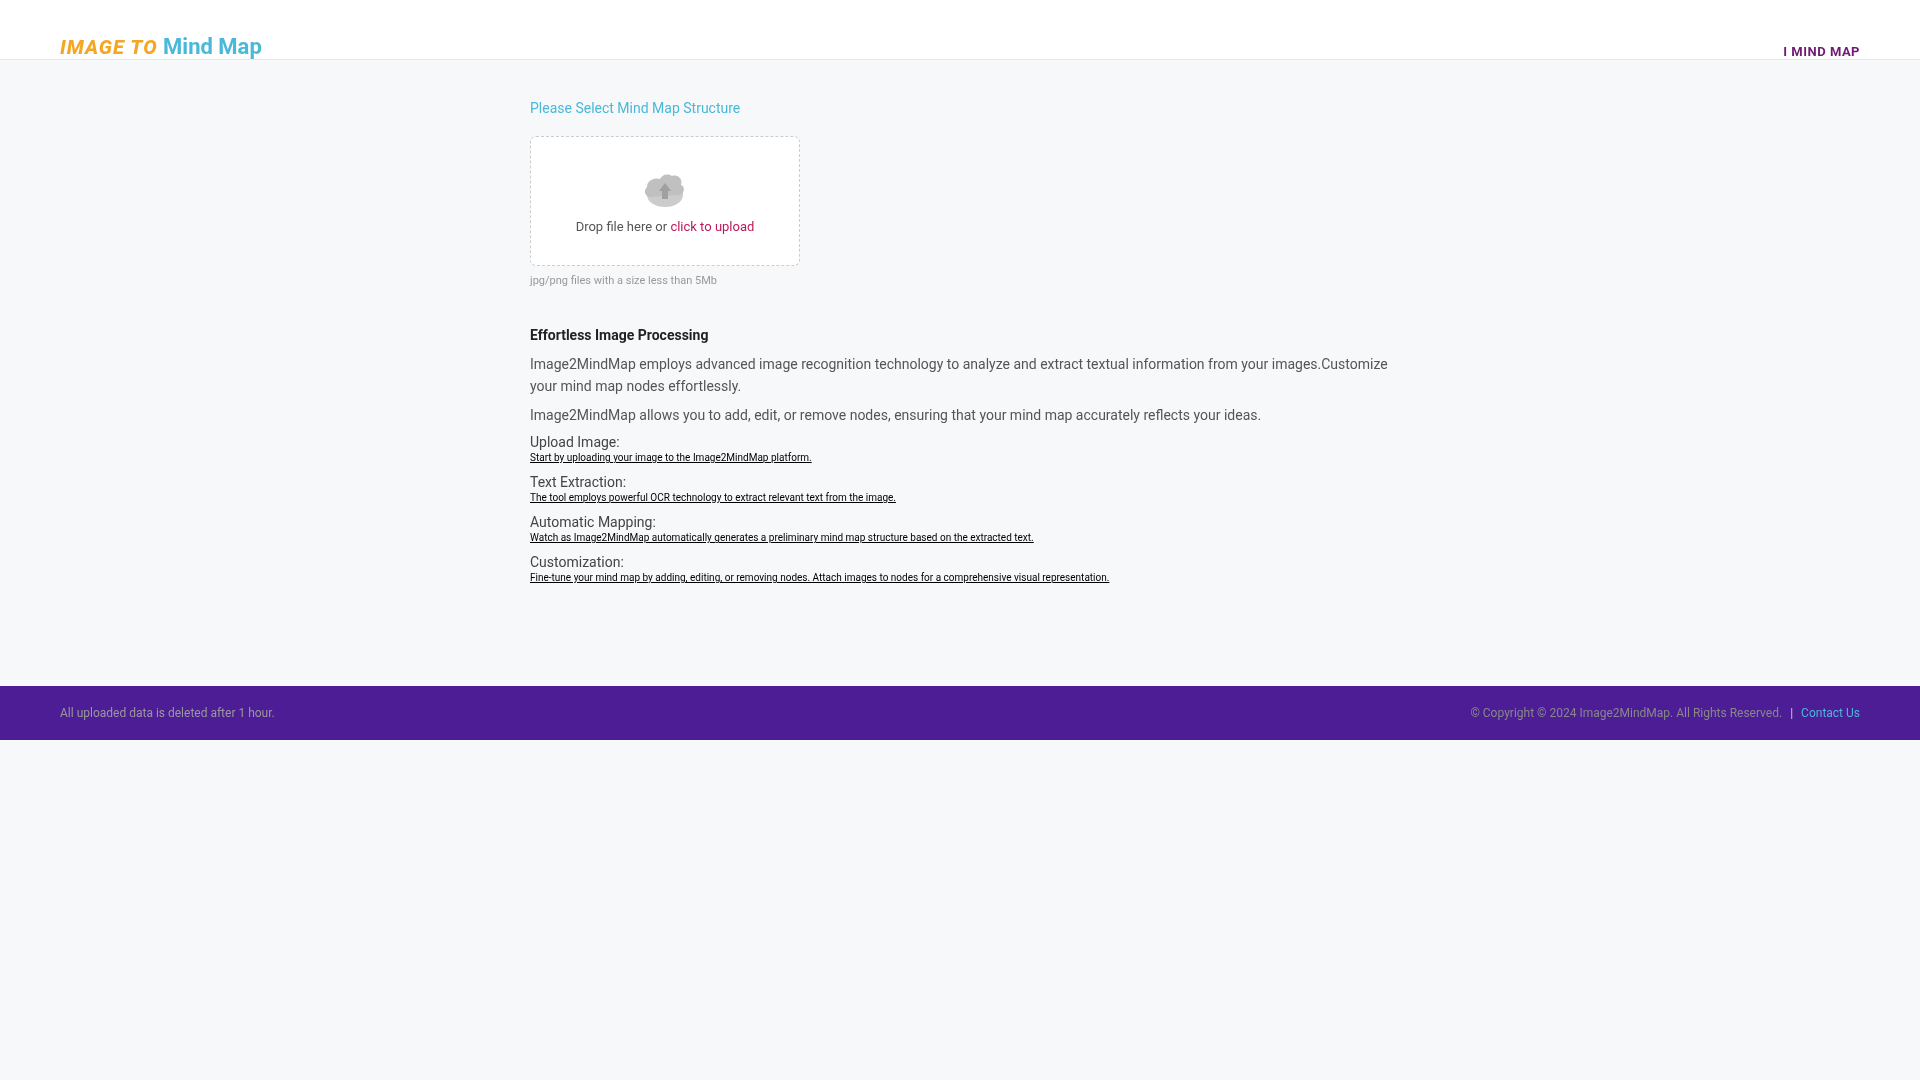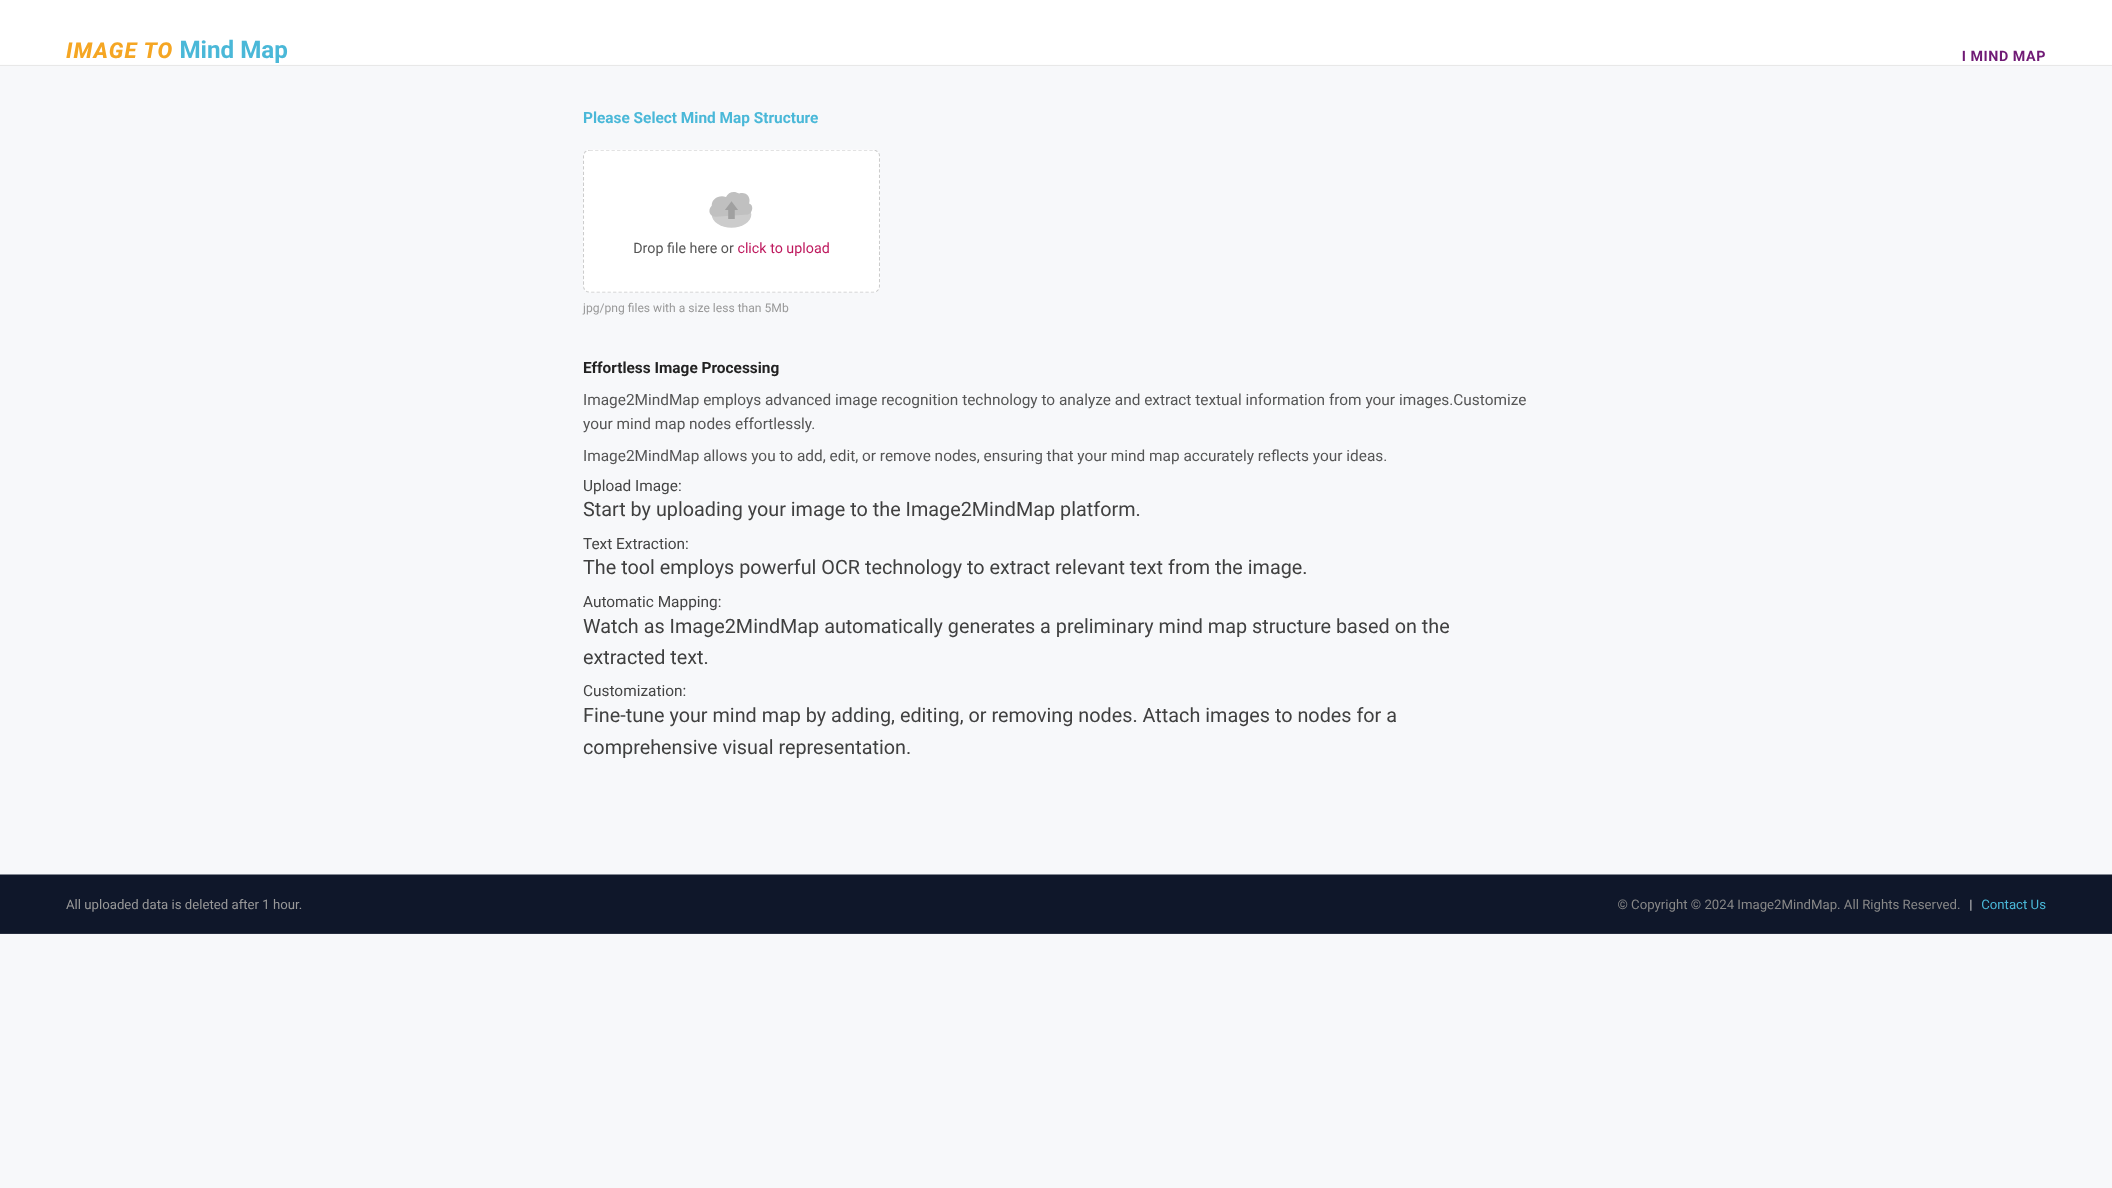--- a/index.html
+++ b/index.html
@@ -53,21 +53,20 @@
       margin: 0 auto;
       padding: 40px 20px 60px;
     }
 
     
     .select-label {
       color: #4ab8d8;
       font-size: 14px;
       margin-bottom: 20px;
       display: block;
-      font-weight: bold;
     }
 
     
     .upload-area {
       border: 1.5px dashed #ccc;
       border-radius: 6px;
       background: #fff;
       width: 270px;
       height: 130px;
       display: flex;
@@ -111,28 +110,29 @@
       line-height: 1.6;
       margin-bottom: 6px;
     }
     .how-it-works-item-title {
       font-size: 14px;
       color: #444;
       font-weight: 400;
       margin-top: 8px;
     }
     .how-it-works-item-desc {
-      font-size: 18px;
-      color: #404040;
+      font-size: 10px;
+      color: #000000;
       line-height: 1.6;
+      text-decoration: underline;
     }
 
     
     .footer {
-      background: #0f172a;
+      background: #4c1d95;
       border-top: none;
       padding: 20px 60px;
       display: flex;
       justify-content: space-between;
       align-items: center;
       font-size: 12px;
       color: #999;
       margin-top: 40px;
     }
     .footer-right {

